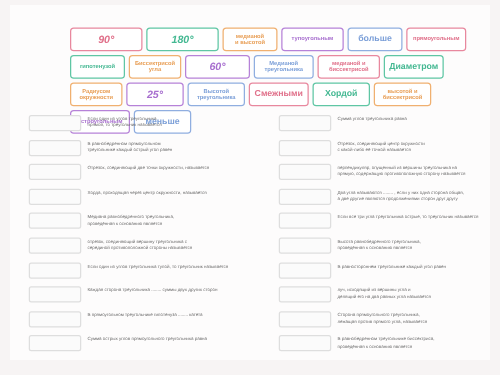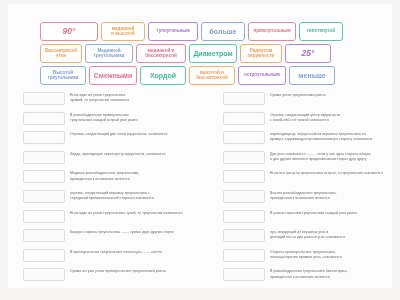--- a/index.html
+++ b/index.html
@@ -24,21 +24,21 @@
     top: 4px;
     width: 384px;
     height: 284px;
     background: #fdfcfc;
     box-sizing: border-box;
   }
 
   
   .chip-bank {
     position: absolute;
-    left: 32px;
+    left: 48px;
     top: 18px;
     width: 336px;
     display: flex;
     flex-wrap: wrap;
     gap: 3px 3px;
     justify-content: flex-start;
     align-content: flex-start;
   }
   .chip {
     box-sizing: border-box;
@@ -108,28 +108,30 @@
   }
 </style>
 </head>
 <body>
 
 <div id="page">
   <div class="card">
 
     <div class="chip-bank">
         <div class="chip big c-pink" style="width: 58px;">90°</div>
+        <div class="chip big c-green" style="width: 58px;">180°</div>
         <div class="chip small c-orange" style="width: 44px;">медианой
 и высотой</div>
         <div class="chip small c-purple" style="width: 50px;">тупоугольным</div>
         <div class="chip med c-blue" style="width: 44px;">больше</div>
         <div class="chip small c-pink" style="width: 48px;">прямоугольным</div>
         <div class="chip small c-green" style="width: 44px;">гипотенузой</div>
         <div class="chip small c-orange" style="width: 42px;">Биссектрисой
 угла</div>
+        <div class="chip big c-purple" style="width: 52px;">60°</div>
         <div class="chip small c-blue" style="width: 48px;">Медианой
 треугольника</div>
         <div class="chip small c-pink" style="width: 50px;">медианой и
 биссектрисой</div>
         <div class="chip med c-green" style="width: 48px;">Диаметром</div>
         <div class="chip small c-orange" style="width: 42px;">Радиусом
 окружности</div>
         <div class="chip big c-purple" style="width: 46px;">25°</div>
         <div class="chip small c-blue" style="width: 46px;">Высотой
 треугольника</div>

